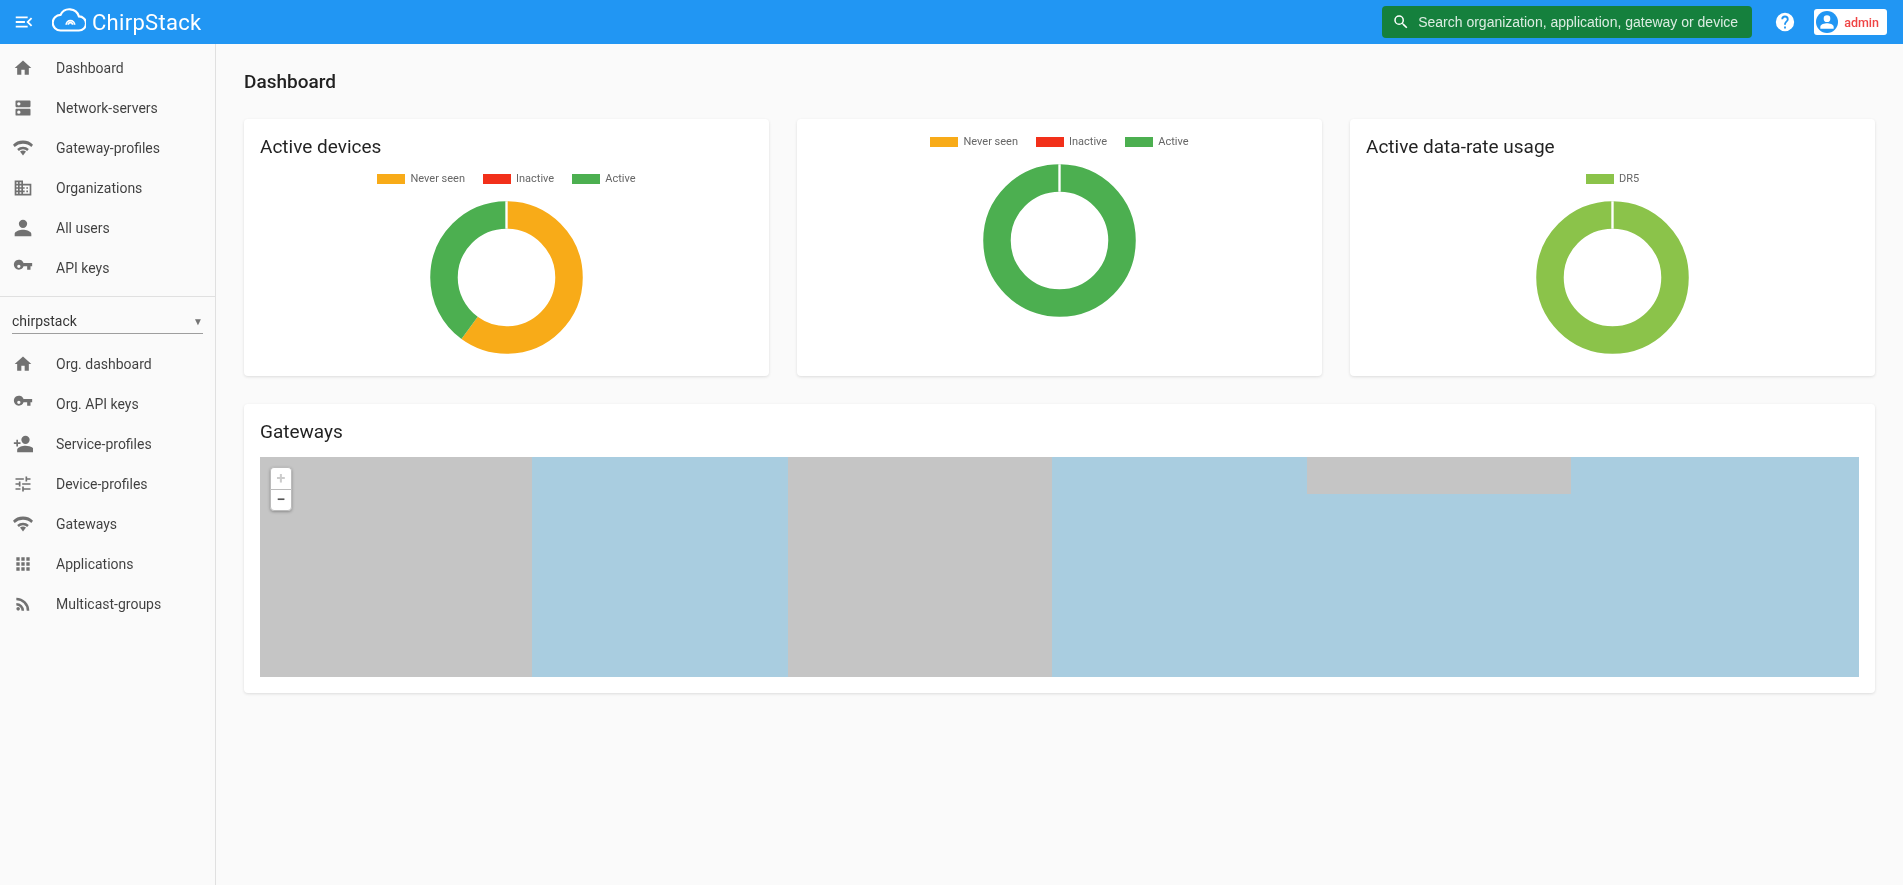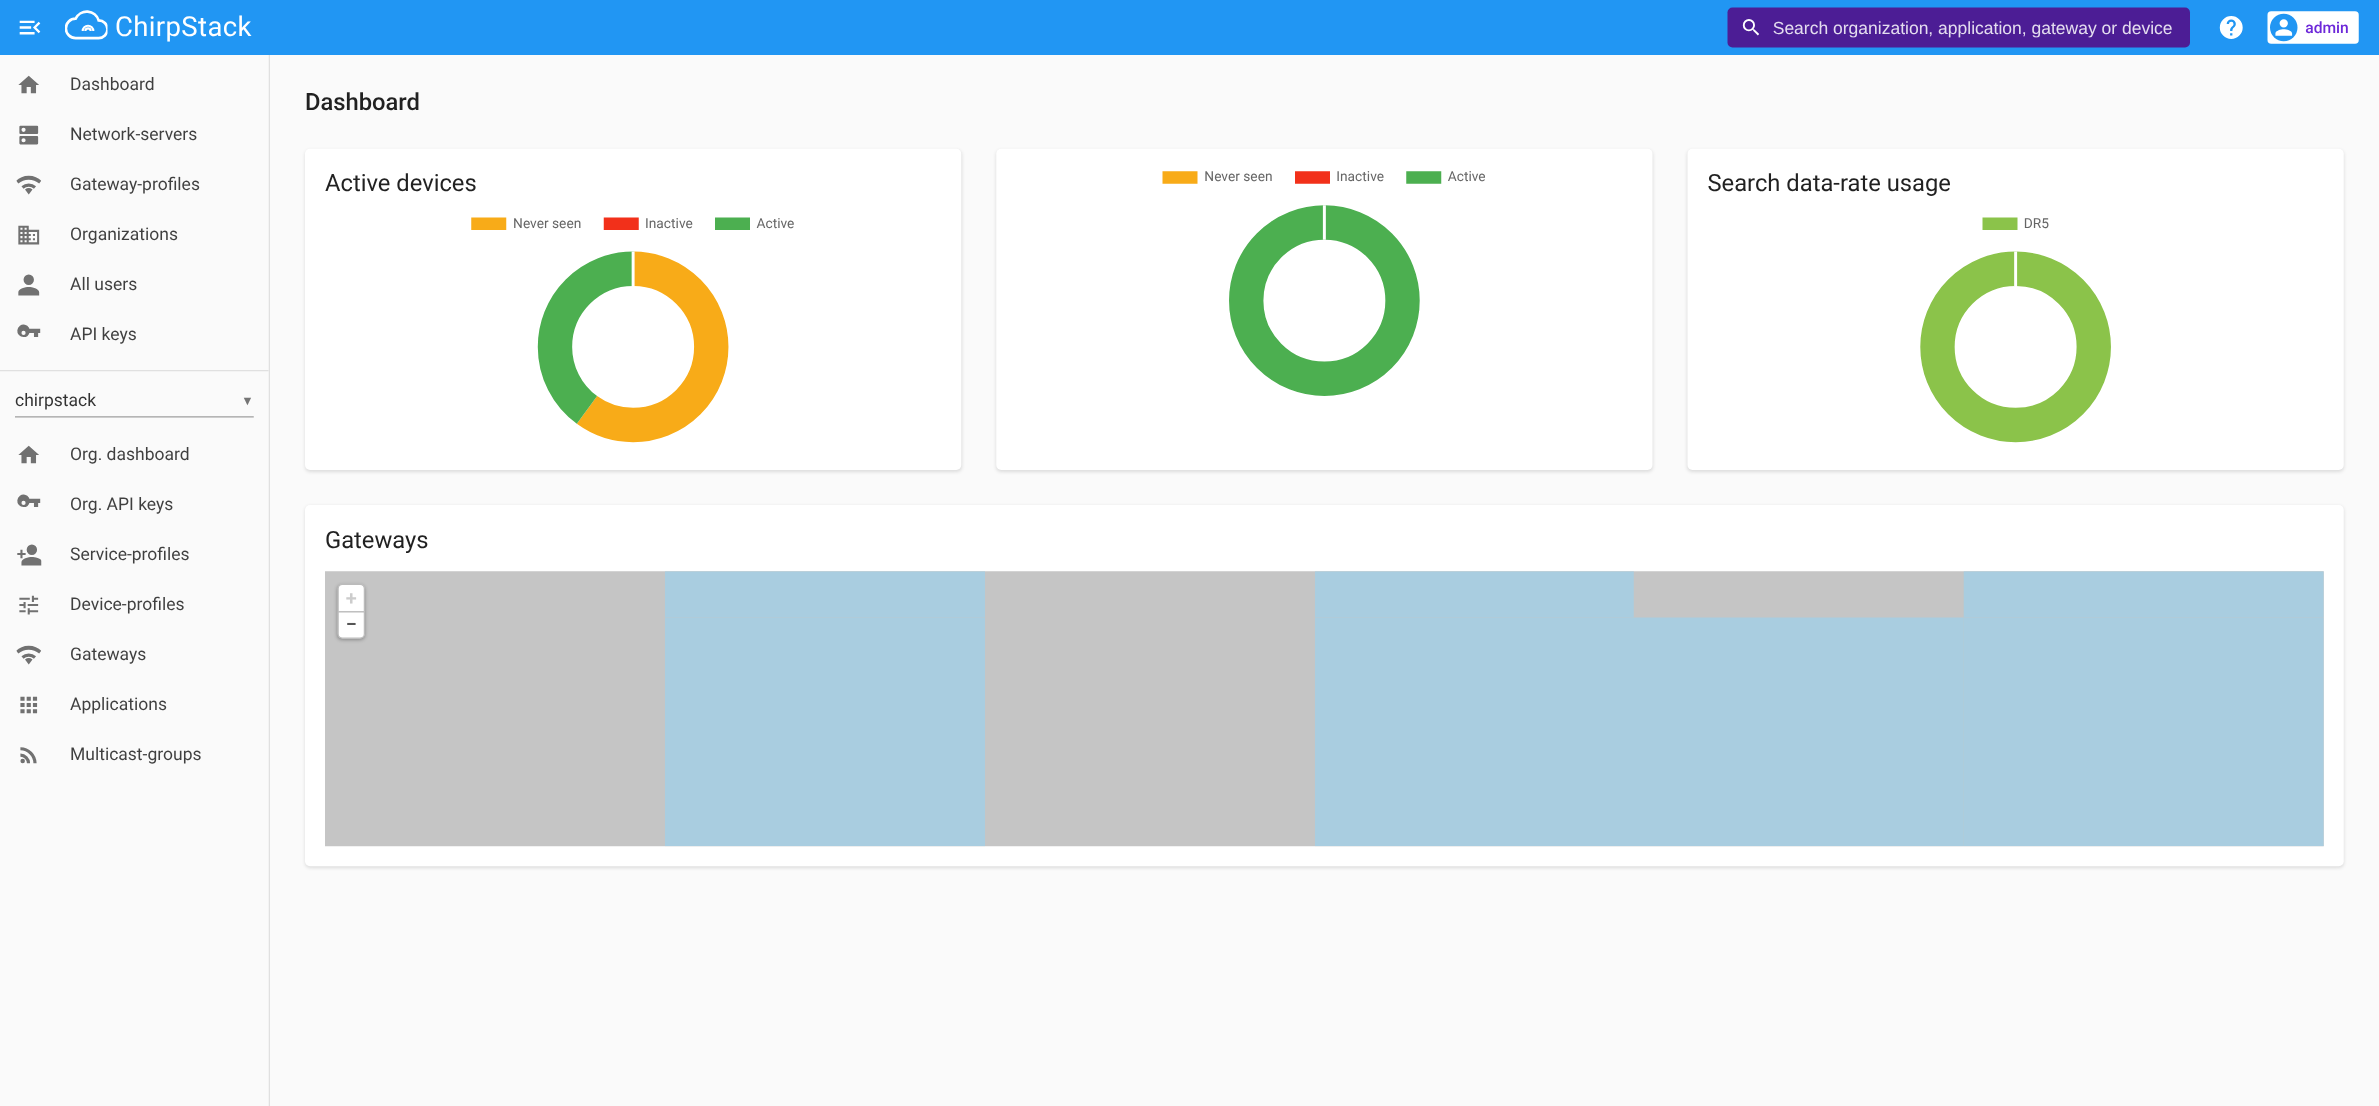--- a/index.html
+++ b/index.html
@@ -5,29 +5,29 @@
 * { box-sizing: border-box; margin: 0; padding: 0; }
 body { font-family: -apple-system, BlinkMacSystemFont, "Segoe UI", Roboto, "Helvetica Neue", Arial, sans-serif; background: #fafafa; color: rgba(0,0,0,0.87); }
 
 
 .topbar { position: fixed; top: 0; left: 0; right: 0; height: 44px; background: #2196f3; display: flex; align-items: center; padding: 0 16px 0 6px; z-index: 100; }
 .topbar .left { display: flex; align-items: center; gap: 10px; }
 .menu-toggle { width: 36px; height: 36px; display:flex; align-items:center; justify-content:center; color:#fff; cursor:pointer; border-radius:50%; }
 .brand { display:flex; align-items:center; gap:6px; color:#fff; font-size:22px; font-weight:400; letter-spacing:0.3px; cursor:pointer; }
 .brand svg { width:34px; height:28px; }
 .topbar .spacer { flex:1; }
-.search-wrap { display:flex; align-items:center; background:#4c1d95; border-radius:4px; height:32px; padding:0 10px; width:370px; color:rgba(255,255,255,0.85); }
+.search-wrap { display:flex; align-items:center; background:#15803d; border-radius:4px; height:32px; padding:0 10px; width:370px; color:rgba(255,255,255,0.85); }
 .search-wrap svg { width:18px; height:18px; flex-shrink:0; }
 .search-input { border:none; outline:none; background:transparent; color:#fff; font-size:14px; margin-left:8px; width:100%; }
 .search-input::placeholder { color:rgba(255,255,255,0.85); }
 .topbar-icon { margin-left:22px; color:#fff; cursor:pointer; display:flex; align-items:center; }
 .user-chip { margin-left:18px; display:flex; align-items:center; gap:6px; background:#fff; color:#1976d2; border-radius:3px; padding:2px 8px 2px 2px; cursor:pointer; }
 .user-chip .avatar { width:22px; height:22px; border-radius:50%; background:#2196f3; display:flex; align-items:center; justify-content:center; }
 .user-chip .avatar svg { width:16px; height:16px; fill:#fff; }
-.user-chip .name { font-size:12.5px; font-weight:500; color:#6d28d9; }
+.user-chip .name { font-size:12.5px; font-weight:500; color:#ef4444; }
 
 
 .sidebar { position:fixed; top:44px; left:0; bottom:0; width:216px; background:#fafafa; border-right:1px solid #e0e0e0; overflow-y:auto; }
 .sidebar .section { padding:4px 0; }
 .nav-item { display:flex; align-items:center; height:40px; padding:0 12px; cursor:pointer; color:rgba(0,0,0,0.75); font-size:14px; gap:22px; }
 .nav-item .ico { width:22px; display:flex; align-items:center; justify-content:center; color:rgba(0,0,0,0.55); }
 .nav-item .ico svg { width:20px; height:20px; fill:currentColor; }
 .divider { height:1px; background:#e0e0e0; margin:4px 0; }
 .org-select { padding:10px 12px 6px; }
 .org-select-field { position:relative; border-bottom:1px solid #9e9e9e; padding:2px 0 4px; display:flex; align-items:center; justify-content:space-between; cursor:pointer; font-size:14px; color:rgba(0,0,0,0.8); }
@@ -259,21 +259,21 @@
             </div>
           </div>
         <div class="donut-wrap">
             <svg class="donut" id="donut-1" viewBox="0 0 42 42">
               <circle cx="21" cy="21" r="15.915" fill="none" stroke="#4caf50" stroke-width="7" stroke-dasharray="100 0" stroke-dashoffset="25"></circle>
               <line x1="21" y1="1.5850000000000009" x2="21" y2="8.585" stroke="#fff" stroke-width="0.6"></line>
             </svg>
           </div>
       </div>
       <div class="card">
-        <div class="card-title">Search data-rate usage</div>
+        <div class="card-title">Active data-rate usage</div>
         <div class="legend" id="legend-2">
             <div class="legend-item">
               <span class="swatch" style="background:#8bc34a"></span>
               <span>DR5</span>
             </div>
           </div>
         <div class="donut-wrap">
             <svg class="donut" id="donut-2" viewBox="0 0 42 42">
               <circle cx="21" cy="21" r="15.915" fill="none" stroke="#8bc34a" stroke-width="7" stroke-dasharray="100 0" stroke-dashoffset="25"></circle>
               <line x1="21" y1="1.5850000000000009" x2="21" y2="8.585" stroke="#fff" stroke-width="0.6"></line>

